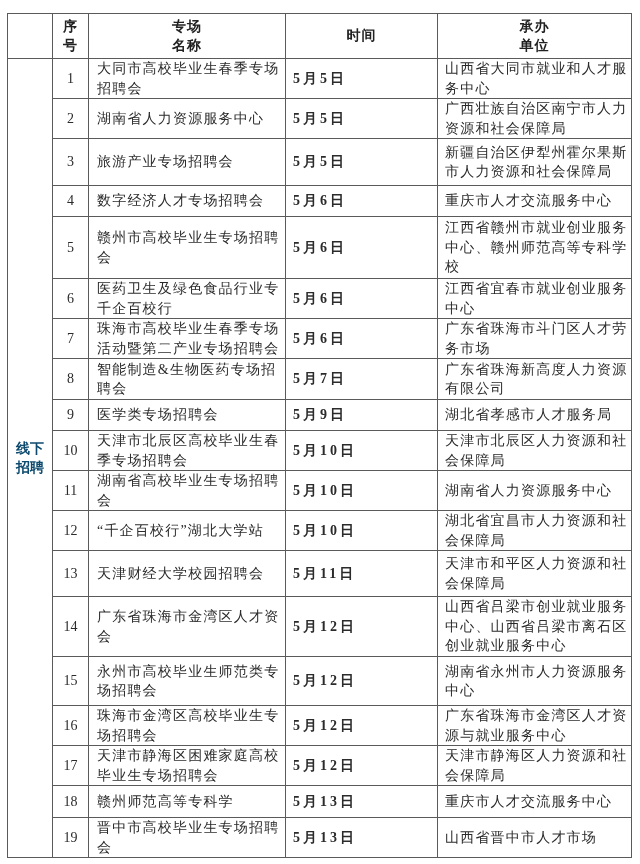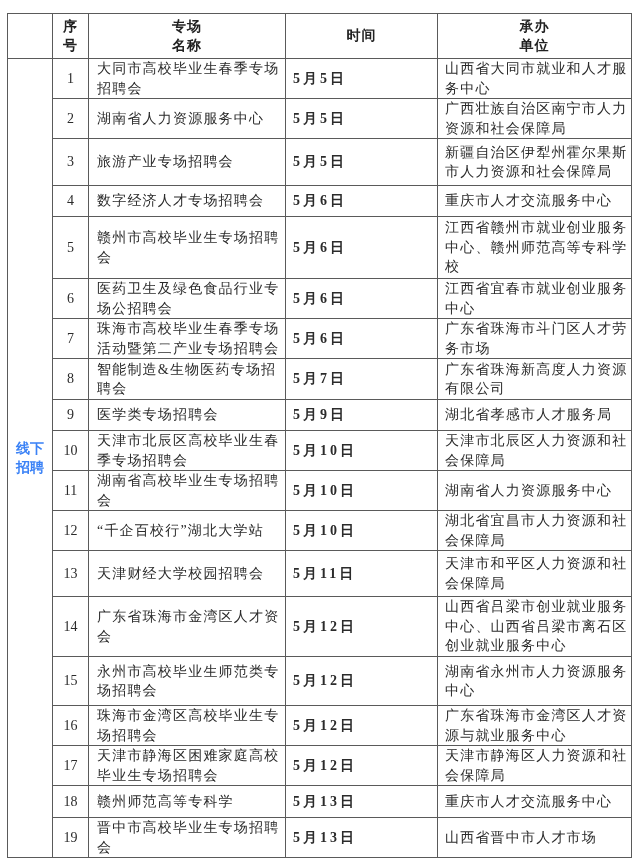--- a/index.html
+++ b/index.html
@@ -41,21 +41,21 @@
       font-weight: bold;
       line-height: 18px;
       letter-spacing: 1px;
       color: #222;
     }
     td.category {
       text-align: center;
       font-weight: bold;
       font-size: 15px;
       line-height: 20px;
-      color: #3b82f6;
+      color: #0c4a6e;
     }
     td.seq {
       text-align: center;
       font-size: 15px;
     }
     td.name {
       padding-left: 8px !important;
       letter-spacing: 1.2px;
     }
     td.time {
@@ -127,21 +127,21 @@
         <td class="name">赣州市高校毕业生专场招聘
 会</td>
         <td class="time">5月6日</td>
         <td class="org">江西省赣州市就业创业服务
 中心、赣州师范高等专科学
 校</td>
       </tr>
       <tr style="height:38px">
         <td class="seq">6</td>
         <td class="name">医药卫生及绿色食品行业专
-场公招聘会</td>
+千企百校行</td>
         <td class="time">5月6日</td>
         <td class="org">江西省宜春市就业创业服务
 中心</td>
       </tr>
       <tr style="height:40px">
         <td class="seq">7</td>
         <td class="name">珠海市高校毕业生春季专场
 活动暨第二产业专场招聘会</td>
         <td class="time">5月6日</td>
         <td class="org">广东省珠海市斗门区人才劳

